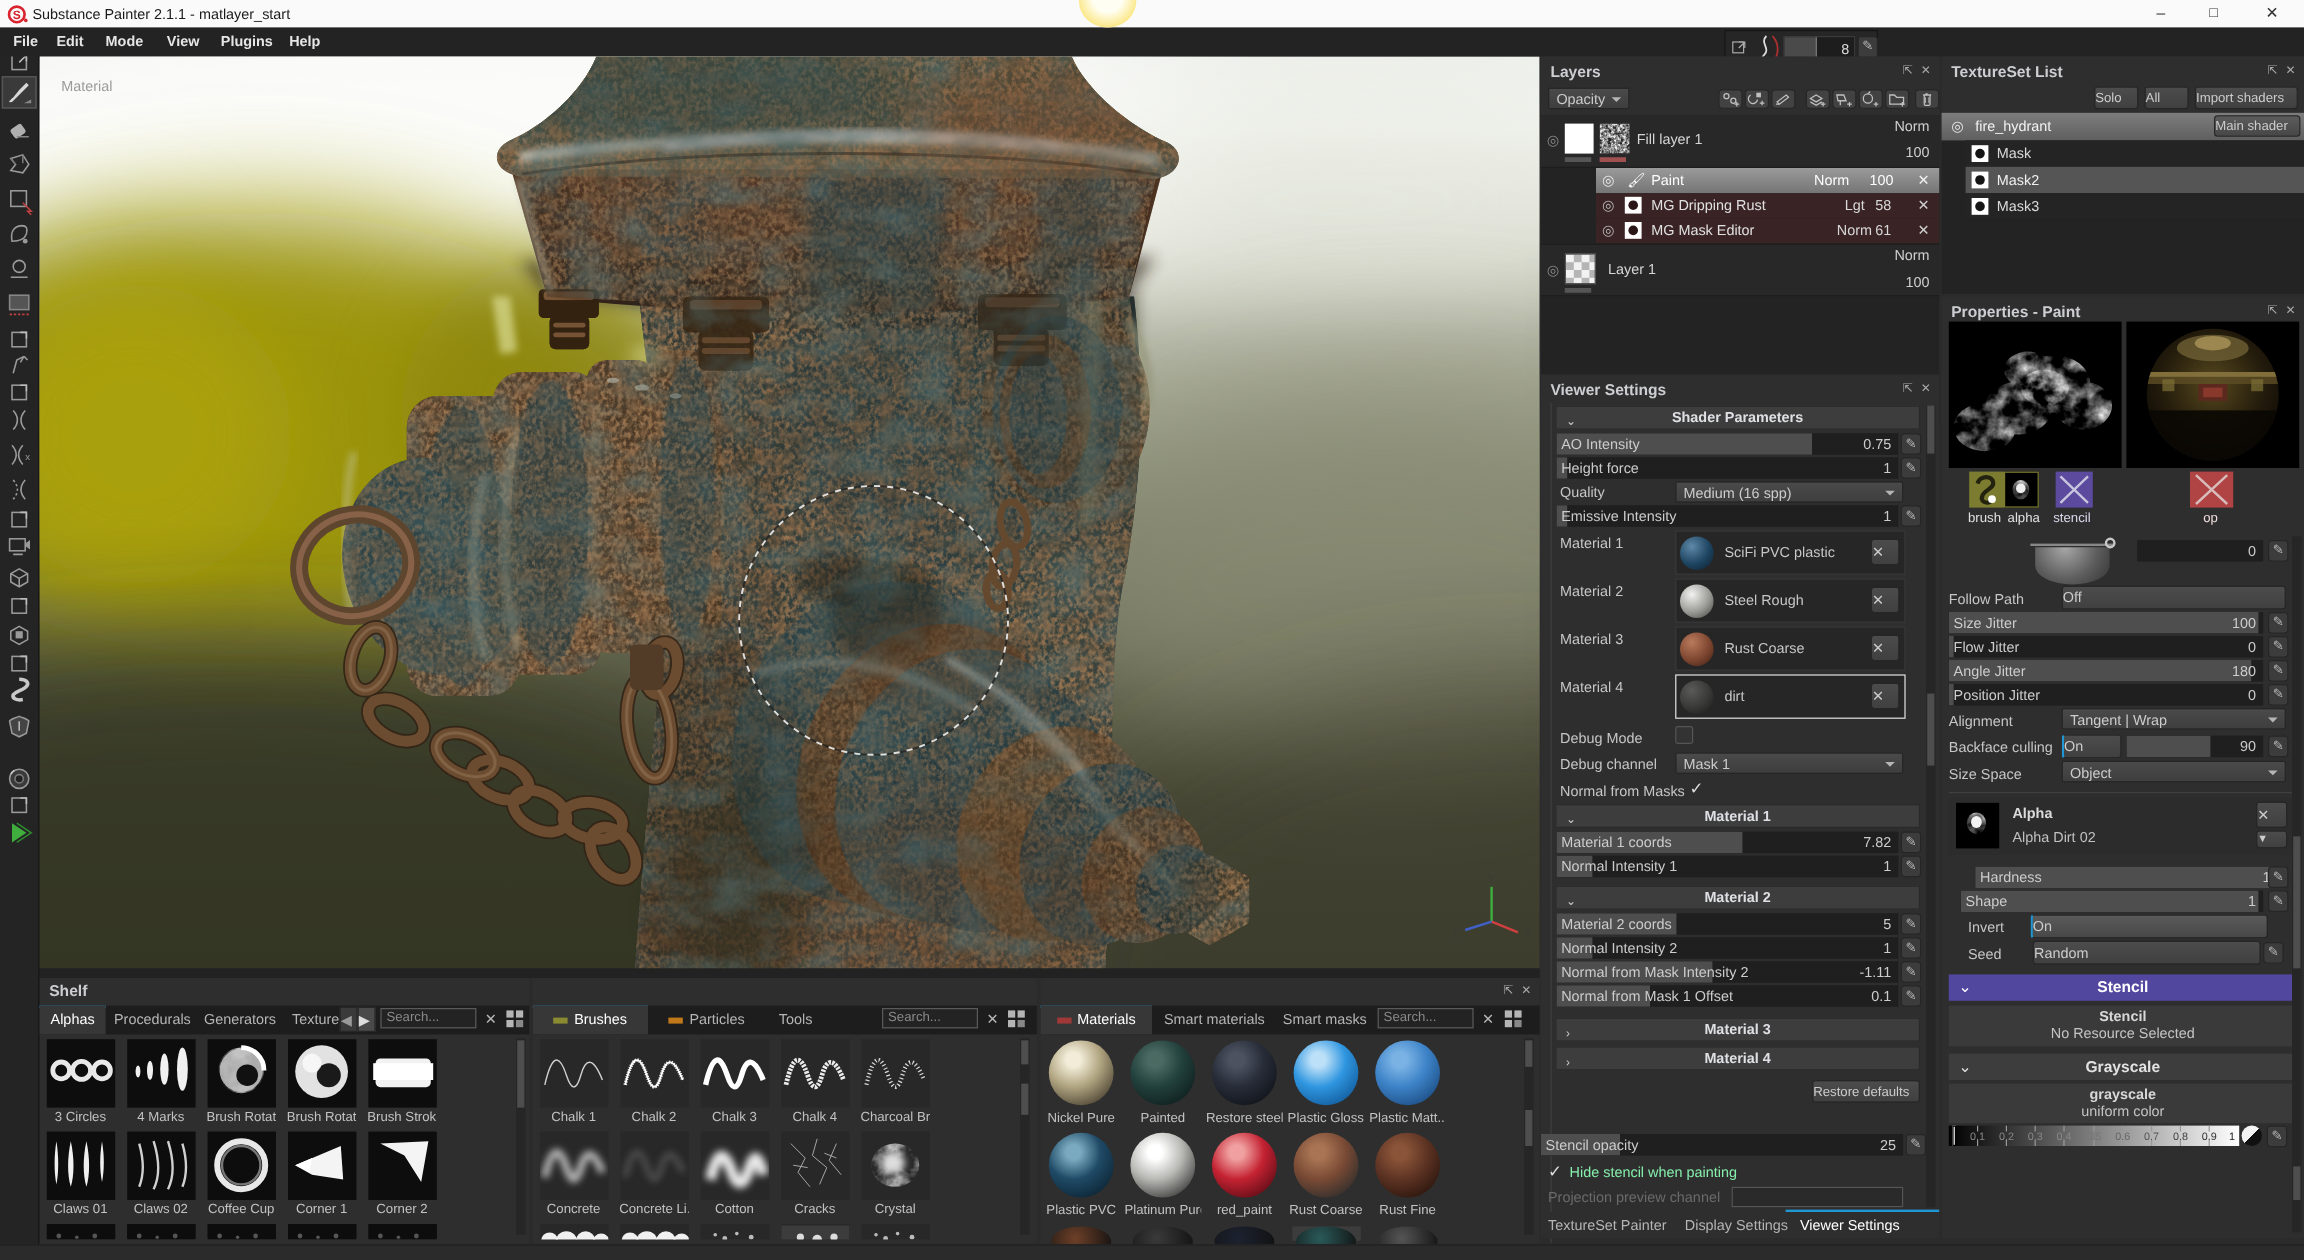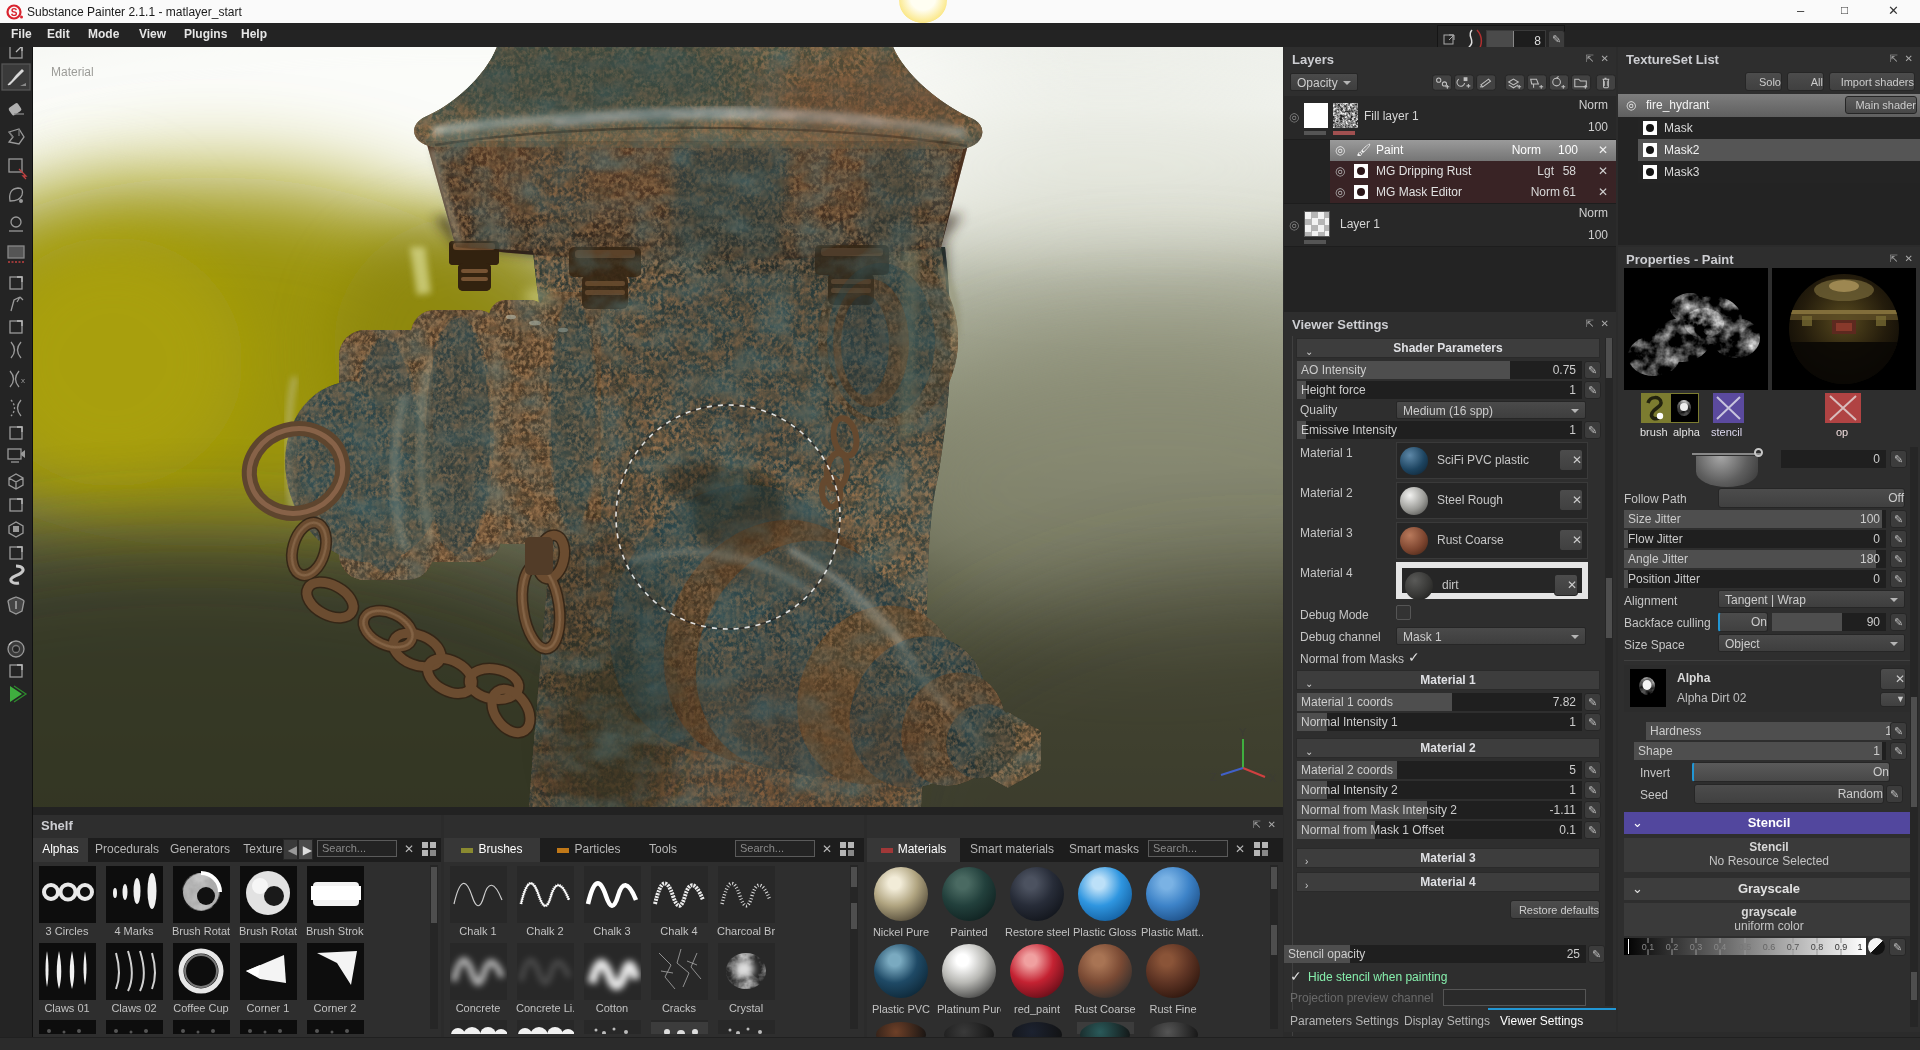--- a/index.html
+++ b/index.html
@@ -21,21 +21,21 @@
 #matpanel   { left:867px; top:815px; width:416px; height:222px; background:#2e2e2e; }
 #statusbar  { left:0; top:1037px; width:1920px; height:13px; background:#2b2b2b; border-top:1px solid #202020; }
 
 #layers { left:1284px; top:47px; width:332px; height:263px; background:#2e2e2e; }
 #viewer { left:1284px; top:312px; width:332px; height:720px; background:#2e2e2e; }
 #texset { left:1618px; top:47px; width:302px; height:198px; background:#2e2e2e; }
 #props  { left:1618px; top:247px; width:302px; height:785px; background:#2e2e2e; }
 .ptitle { position:absolute; left:8px; top:5px; font-size:13px; font-weight:700; color:#cdced2; }
 .dockico { position:absolute; top:6px; font-size:10px; color:#aaa; }
 .btn { position:absolute; background:linear-gradient(#4c4c4c,#404040); border:1px solid #262626;
-  border-radius:3px; color:#ccc; font-size:12px; text-align:right; }
+  border-radius:3px; color:#ccc; font-size:12px; text-align:left; }
 .sld { position:absolute; height:18px; background:#1f1f1f; color:#ccc; font-size:12px; overflow:hidden; }
 .sld .fill { position:absolute; left:0; top:0; bottom:0; background:#4e4e4e; }
 .sld .lab { position:absolute; left:4px; top:2px; }
 .sld .val { position:absolute; right:6px; top:2px; }
 .pen { position:absolute; width:17px; height:18px; background:#3c3c3c; border:1px solid #262626;
   border-radius:3px; color:#bbb; font-size:11px; text-align:center; line-height:16px; }
 .dd { position:absolute; height:18px; background:linear-gradient(#4a4a4a,#3e3e3e); border:1px solid #262626;
   border-radius:2px; color:#ccc; font-size:12px; padding:2px 6px; }
 .dd:after { content:""; position:absolute; right:6px; top:7px; border:4px solid transparent; border-top-color:#b5b5b5; }
 .sechdr { position:absolute; left:12px; right:16px; height:20px; background:#3d3d3d; border:1px solid #2a2a2a;
@@ -1094,21 +1094,21 @@
     <span class="lbl" style="left:40px;top:10px">Steel Rough</span>
     <div class="btn" style="right:4px;top:6px;width:24px;height:22px;line-height:21px">✕</div>
   </div>
   <span class="lbl" style="left:16px;top:214px">Material 3</span>
   <div class="abs" style="left:112px;top:210px;width:192px;height:37px;background:#262626;border:1px solid #3a3a3a">
     <div class="abs" style="left:3px;top:4px;width:28px;height:28px;background:radial-gradient(circle at 35% 30%,#b97a5c,#7e4630 55%,#3c1f12);border-radius:50%"></div>
     <span class="lbl" style="left:40px;top:10px">Rust Coarse</span>
     <div class="btn" style="right:4px;top:6px;width:24px;height:22px;line-height:21px">✕</div>
   </div>
   <span class="lbl" style="left:16px;top:254px">Material 4</span>
-  <div class="abs" style="left:112px;top:250px;width:192px;height:37px;background:#262626;border:6px solid #e5e5e5">
+  <div class="abs" style="left:112px;top:250px;width:192px;height:37px;background:#262626;border:1px solid #e5e5e5">
     <div class="abs" style="left:3px;top:4px;width:28px;height:28px;background:radial-gradient(circle at 35% 30%,#5a5a58,#383836 55%,#181816);border-radius:50%"></div>
     <span class="lbl" style="left:40px;top:10px">dirt</span>
     <div class="btn" style="right:4px;top:6px;width:24px;height:22px;line-height:21px">✕</div>
   </div>
   <span class="lbl" style="left:16px;top:296px">Debug Mode</span>
   <div class="abs" style="left:112px;top:293px;width:15px;height:15px;background:#333;border:1px solid #555;border-radius:2px"></div>
   <span class="lbl" style="left:16px;top:318px">Debug channel</span>
   <div class="dd" style="left:112px;top:315px;width:190px">Mask 1</div>
   <span class="lbl" style="left:16px;top:340px">Normal from Masks</span>
   <span class="lbl" style="left:124px;top:337px;color:#ddd;font-size:14px">✓</span>
@@ -1158,21 +1158,21 @@
       <span class="lab">Stencil opacity</span>
       <span class="val">25</span>
     </div>
   <div class="pen" style="left:304px;top:633px">✎</div>
   <span class="lbl" style="left:6px;top:656px;color:#ddd;font-size:14px">✓</span>
   <span class="lbl" style="left:24px;top:658px;color:#86efac">Hide stencil when painting</span>
   <span class="lbl" style="left:6px;top:679px;color:#6a6a6a">Projection preview channel</span>
   <div class="abs" style="left:159px;top:677px;width:143px;height:17px;background:#2a2a2a;border:1px solid #555"></div>
   <div class="abs" style="left:0;top:698px;width:332px;height:22px;background:#2e2e2e">
     <div class="abs" style="left:204px;top:-2px;width:128px;height:2px;background:#2196d4"></div>
-    <span class="lbl" style="left:6px;top:4px;color:#b5b5b5">Parameters Settings</span>
+    <span class="lbl" style="left:6px;top:4px;color:#b5b5b5">TextureSet Painter</span>
     <span class="lbl" style="left:120px;top:4px;color:#b5b5b5">Display Settings</span>
     <span class="lbl" style="left:216px;top:4px;color:#fff">Viewer Settings</span>
   </div>
   <div class="abs" style="right:3px;top:26px;width:8px;height:668px;background:#262626">
     <div class="abs" style="left:1px;top:0px;width:6px;height:40px;background:#4e4e4e"></div>
     <div class="abs" style="left:1px;top:240px;width:6px;height:60px;background:#4e4e4e"></div>
   </div>
 </div>
 <div class="abs" id="texset">
   <div class="ptitle">TextureSet List</div>

